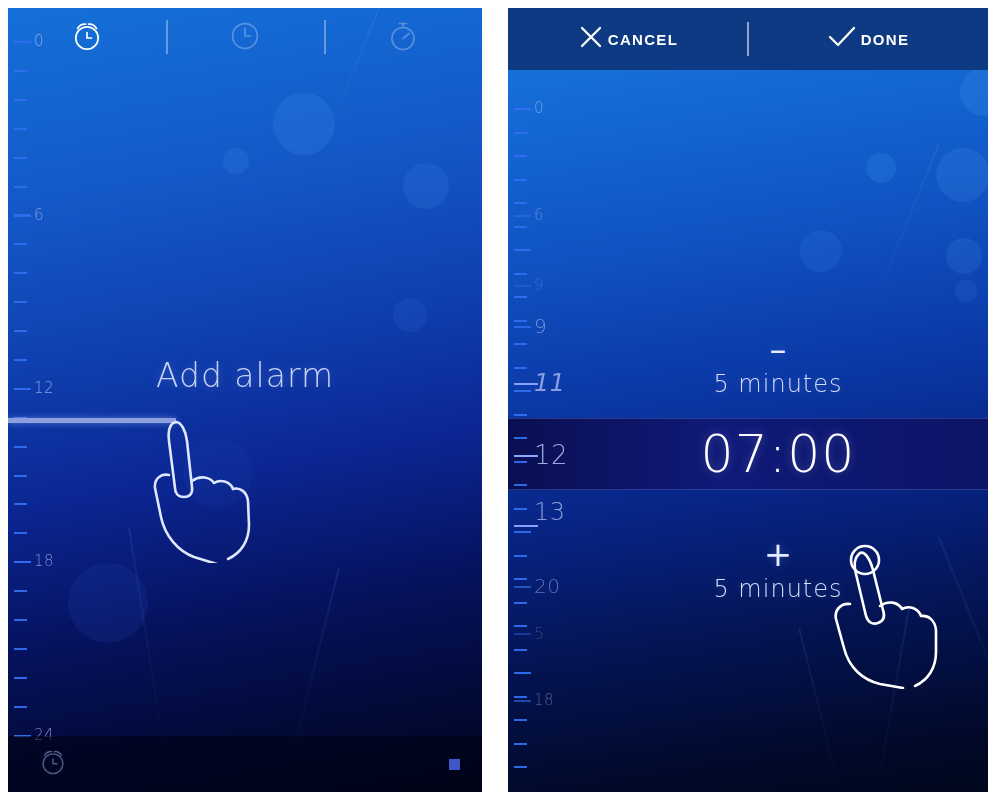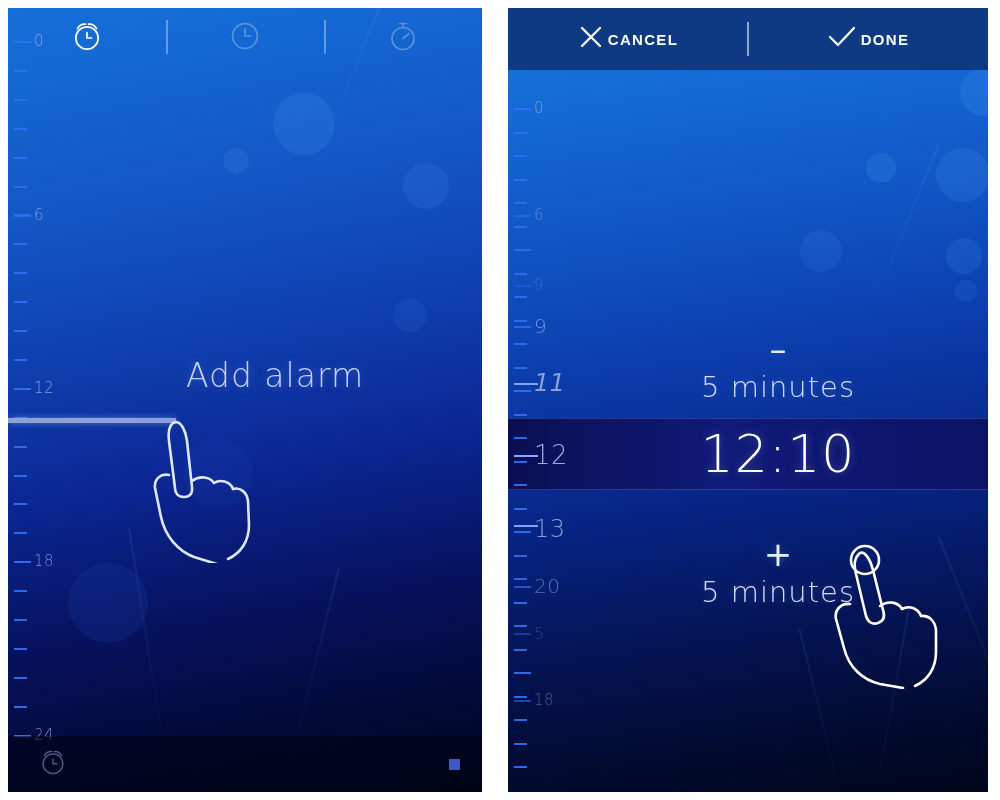--- a/index.html
+++ b/index.html
@@ -107,21 +107,20 @@
   
   .hint-text {
     position:absolute; left:0; width:100%;
     text-align:center;
     font-family:"DejaVu Sans", sans-serif;
     font-weight:300;
     color:#c8d2f6;
     letter-spacing:1px;
     z-index:5;
     text-shadow:0 0 8px rgba(150,180,255,0.35);
-    margin-left:30px;
   }
 
   
   .hand { position:absolute; z-index:6; pointer-events:none; }
   .hand svg { display:block; }
 
   
   .botbar {
     position:absolute; left:0; bottom:0; width:100%; height:56px;
     background:rgba(0,2,18,0.55);
@@ -171,21 +170,21 @@
     font-weight:300;
     text-shadow:0 0 8px rgba(150,180,255,0.3);
   }
   .adjust .sign {
     display:block;
     font-size:34px; font-weight:400;
     line-height:0.7;
     margin-bottom:8px;
     color:#e6ebff;
   }
-  .adjust .amt { font-size:29px; letter-spacing:1px; }
+  .adjust .amt { font-size:24px; letter-spacing:1px; }
 
   
   .selband {
     position:absolute; left:0; right:0; top:410px; height:72px;
     background:linear-gradient(90deg,#0a0f52 0%, #101a78 45%, #0c1466 100%);
     z-index:3;
     box-shadow:inset 0 1px 0 rgba(130,150,255,0.28), inset 0 -1px 0 rgba(130,150,255,0.28);
   }
   .seltime {
     position:absolute; left:60px; right:0; top:410px; height:72px;
@@ -384,36 +383,36 @@
         <div class="hlabel" style="top: 207px; font-size: 15px; opacity: 0.48;">6</div>
         <div class="tick major" style="top: 207px; width: 17px; opacity: 0.63;"></div>
         <div class="hlabel" style="top: 277px; font-size: 15px; opacity: 0.24;">9</div>
         <div class="tick major" style="top: 277px; width: 17px; opacity: 0.39;"></div>
         <div class="hlabel" style="top: 318px; font-size: 20px; opacity: 0.66;">9</div>
         <div class="tick major" style="top: 318px; width: 17px; opacity: 0.81;"></div>
         <div class="hlabel" style="top: 375px; font-size: 24px; opacity: 0.8; font-style: italic;">11</div>
         <div class="tick light major" style="top: 375px; width: 24px; opacity: 0.95;"></div>
         <div class="hlabel" style="top: 447px; font-size: 26px; opacity: 0.92;">12</div>
         <div class="tick light major" style="top: 447px; width: 24px; opacity: 1;"></div>
-        <div class="hlabel" style="top: 521px; font-size: 24px; opacity: 0.8;">13</div>
+        <div class="hlabel" style="top: 504px; font-size: 24px; opacity: 0.8;">13</div>
         <div class="tick light major" style="top: 517px; width: 24px; opacity: 0.95;"></div>
         <div class="hlabel" style="top: 578px; font-size: 20px; opacity: 0.52;">20</div>
         <div class="tick major" style="top: 578px; width: 17px; opacity: 0.67;"></div>
         <div class="hlabel" style="top: 625px; font-size: 16px; opacity: 0.26;">5</div>
         <div class="tick major" style="top: 625px; width: 17px; opacity: 0.41;"></div>
         <div class="hlabel" style="top: 692px; font-size: 15px; opacity: 0.42;">18</div>
         <div class="tick major" style="top: 692px; width: 17px; opacity: 0.57;"></div>
       </div>
 
     <div class="adjust" style="top:330px;">
       <span class="sign">–</span>
       <span class="amt">5 minutes</span>
     </div>
 
-    <div class="seltime">12:10</div>
+    <div class="seltime">07:00</div>
 
     <div class="adjust" style="top:535px;">
       <span class="sign">+</span>
       <span class="amt">5 minutes</span>
     </div>
 
     <div class="hand" style="left:320px;top:536px;">
       <svg width="130" height="145" viewBox="0 0 130 145" fill="none" stroke="#ffffff" stroke-width="2.6" stroke-linecap="round" stroke-linejoin="round">
         <circle cx="37" cy="16" r="14"></circle>
         <path d="M30 11 C26 15 26 22 28 30 L38 72 C40 78 44 81 50 79 C56 77 57 72 55 66 L45 26 C42 15 37 7 32 9 Z"></path>

